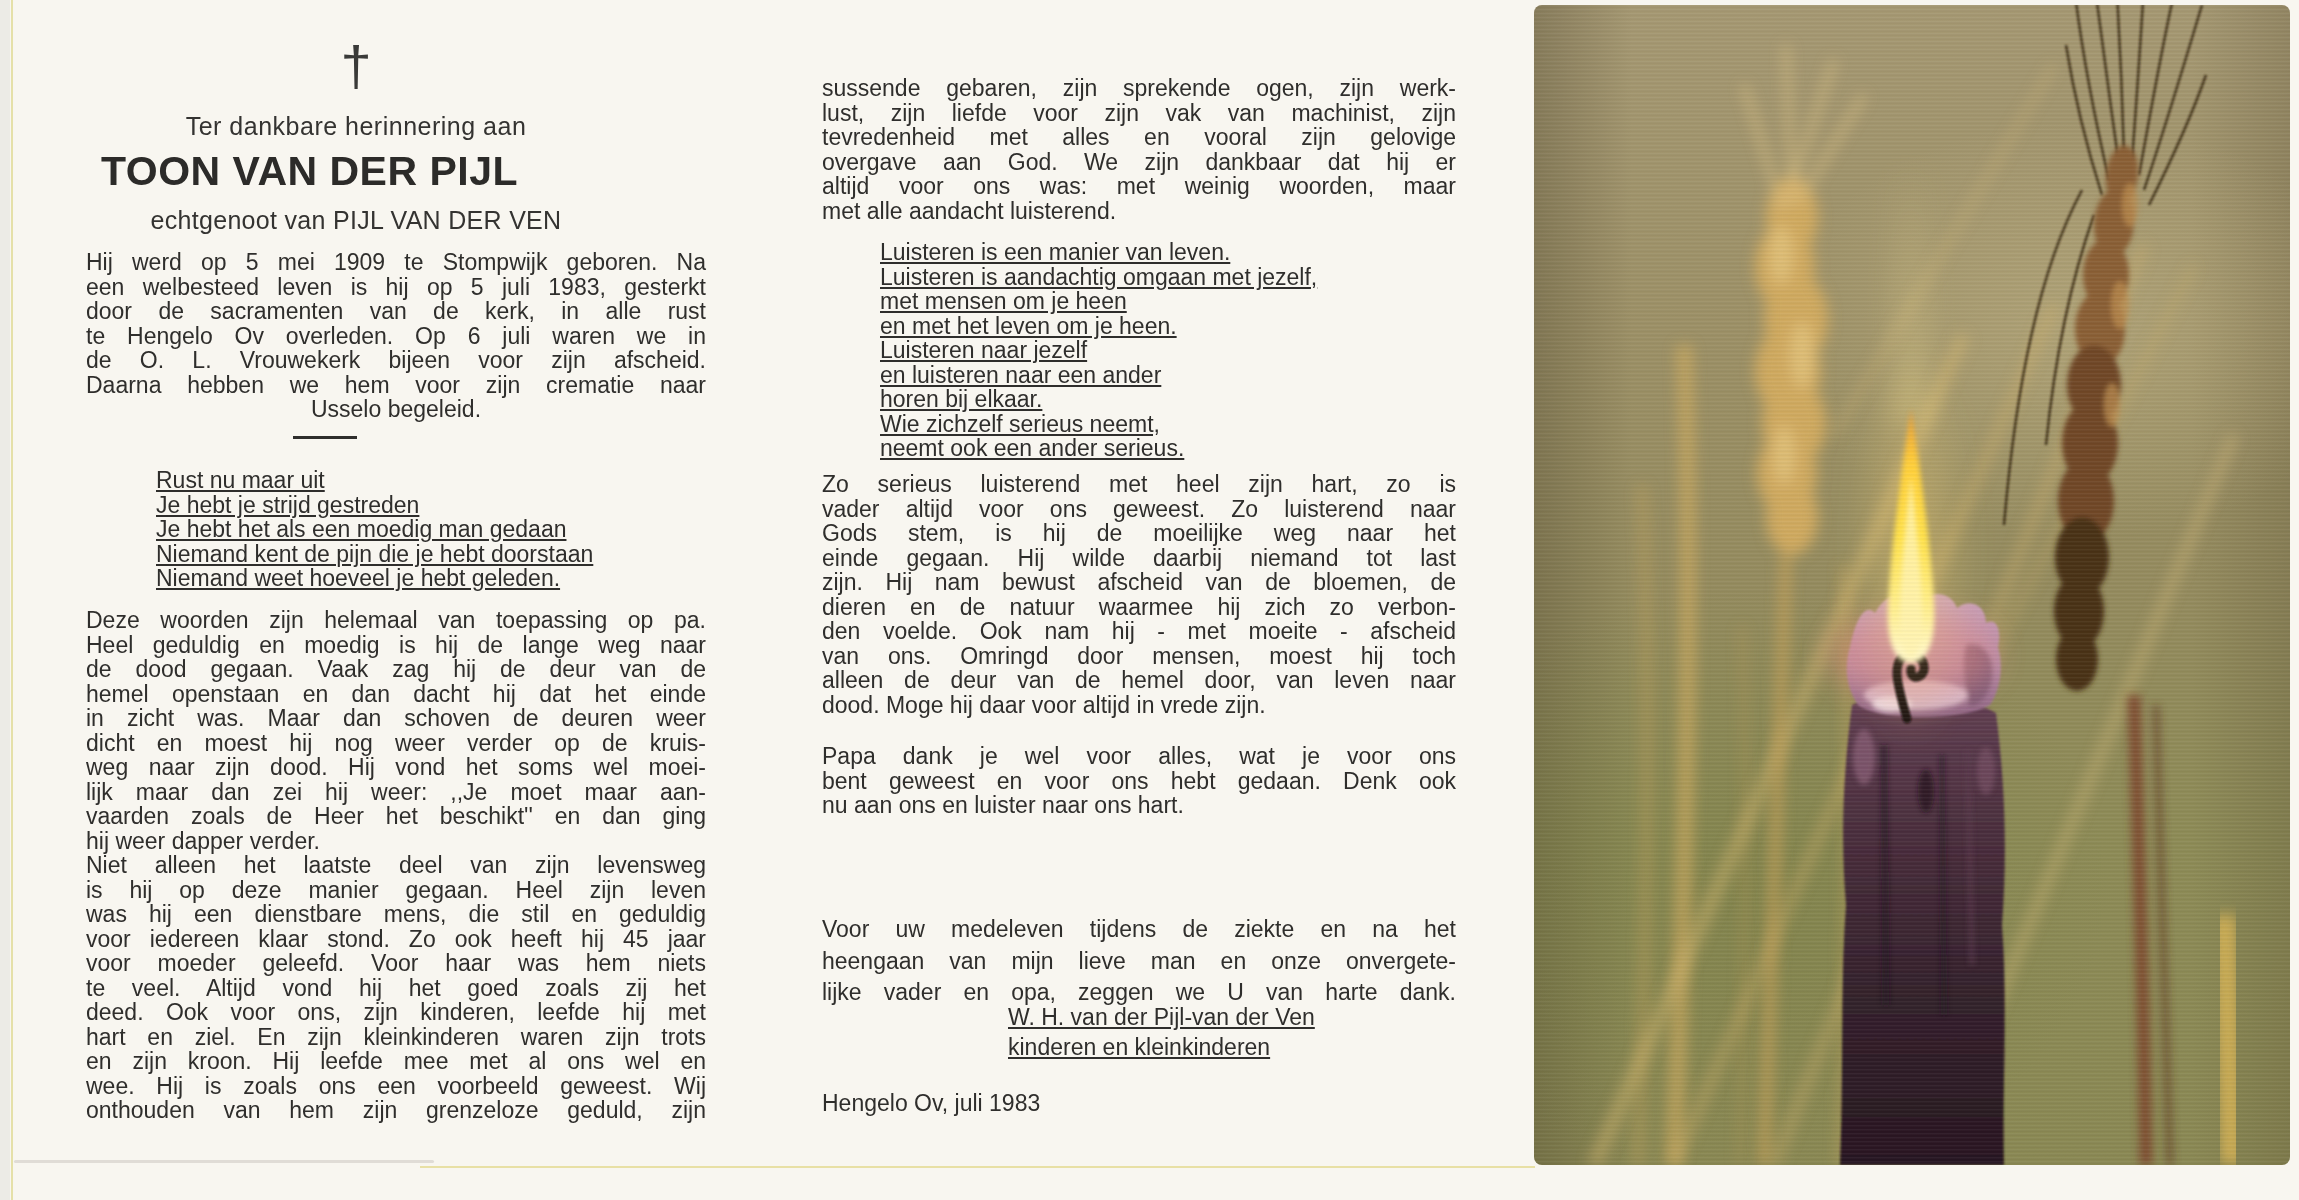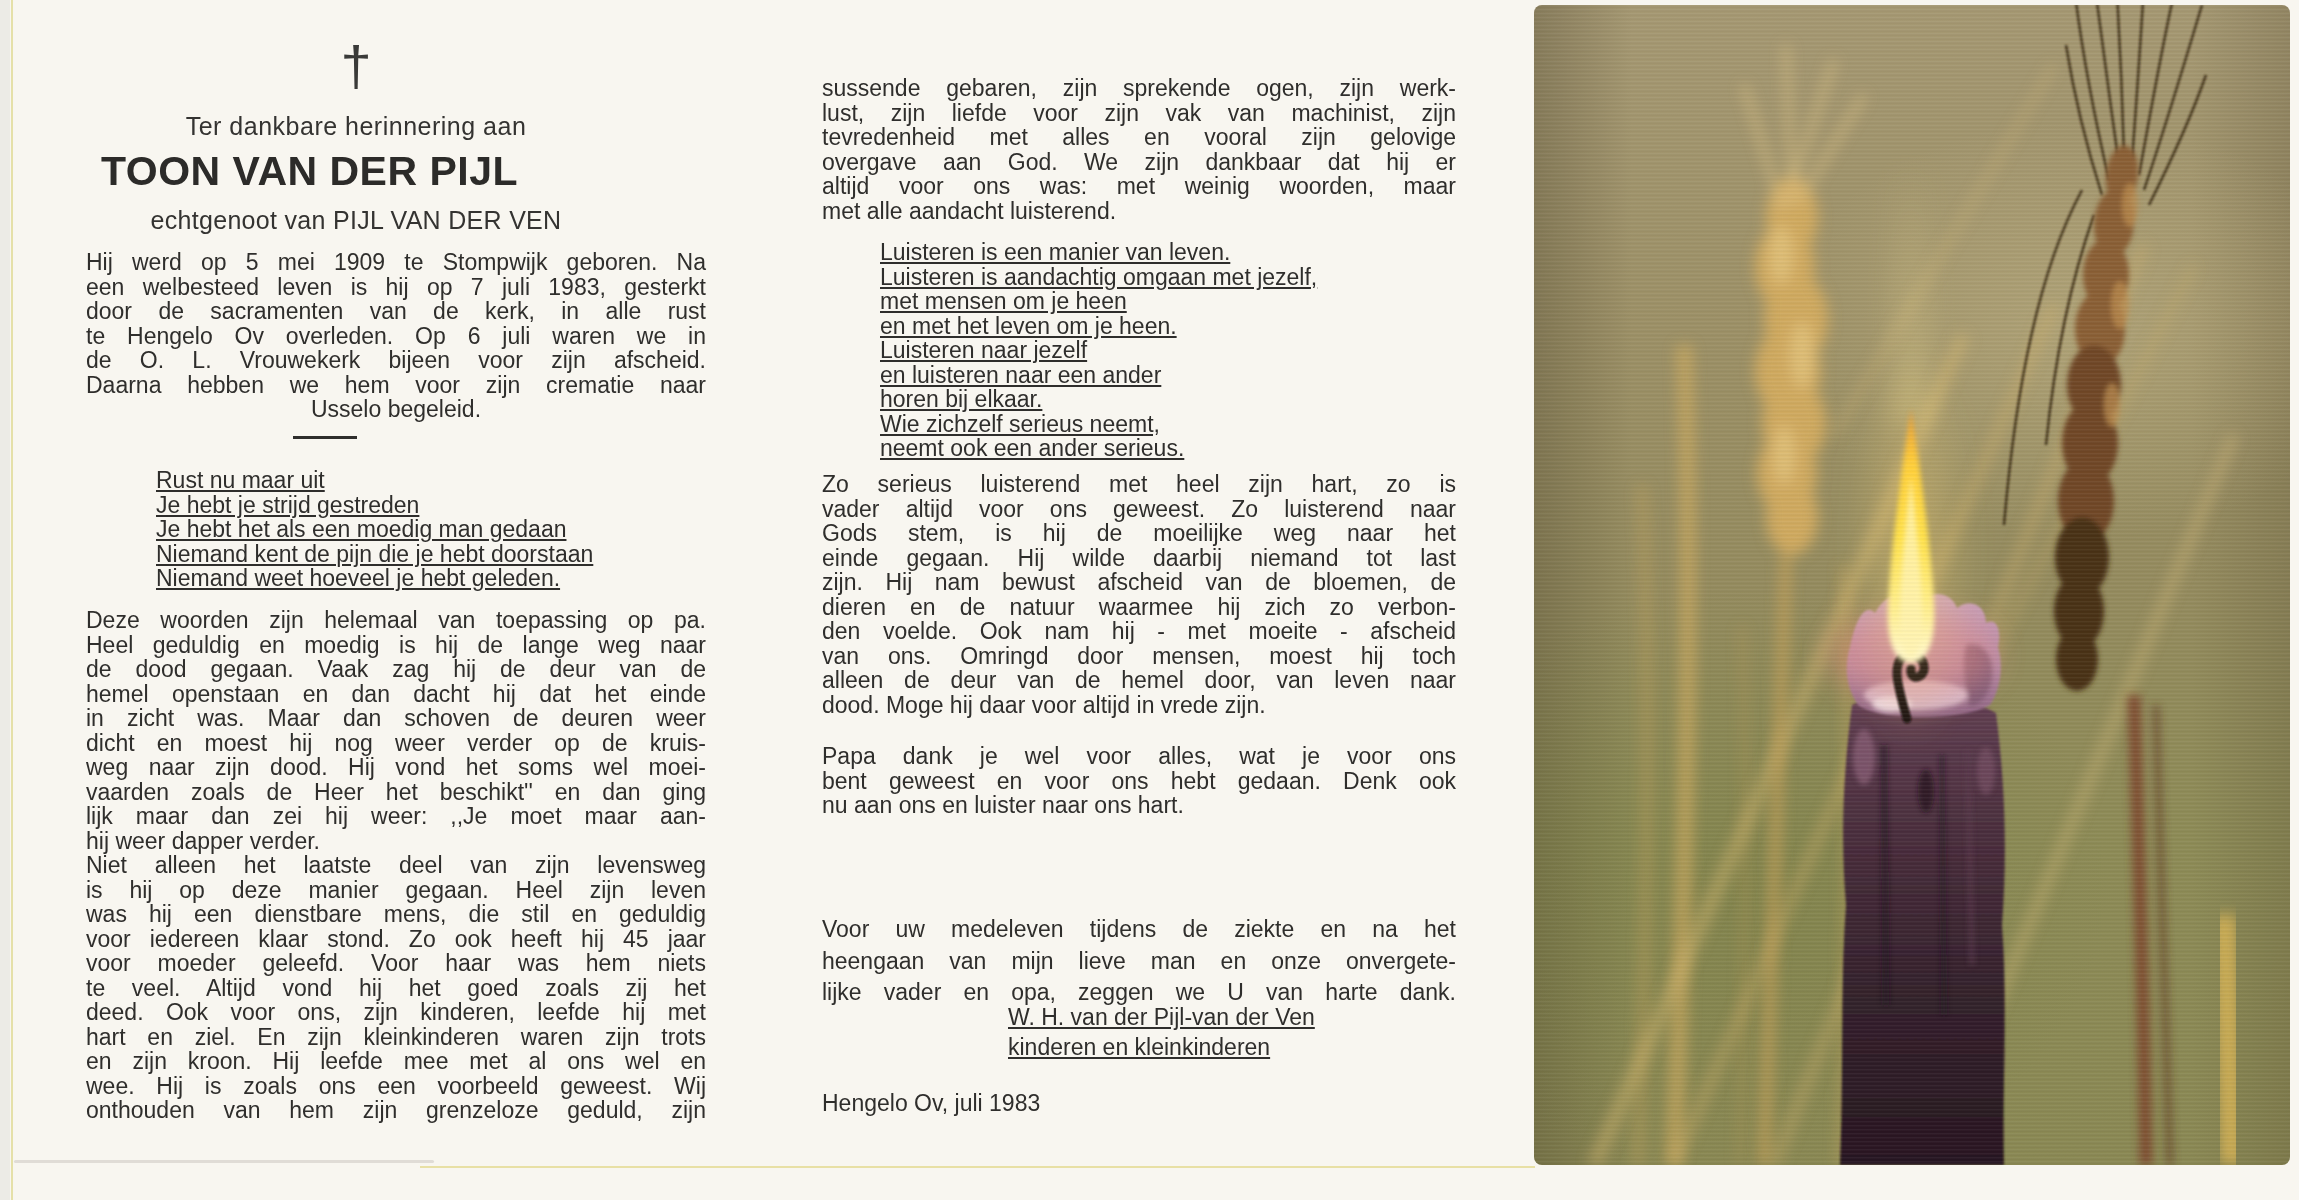--- a/index.html
+++ b/index.html
@@ -74,21 +74,21 @@
   <div class="scan-bottom-shadow"></div>
 
   <div class="col1">
     <div class="cross">†</div>
     <div class="intro">Ter dankbare herinnering aan</div>
     <div class="name">TOON VAN DER PIJL</div>
     <div class="spouse">echtgenoot van PIJL VAN DER VEN</div>
 
     <div class="tblock p1 jl last-center">
         <div>Hij werd op 5 mei 1909 te Stompwijk geboren. Na</div>
-        <div>een welbesteed leven is hij op 7 juli 1983, gesterkt</div>
+        <div>een welbesteed leven is hij op 5 juli 1983, gesterkt</div>
         <div>door de sacramenten van de kerk, in alle rust</div>
         <div>te Hengelo Ov overleden. Op 6 juli waren we in</div>
         <div>de O. L. Vrouwekerk bijeen voor zijn afscheid.</div>
         <div>Daarna hebben we hem voor zijn crematie naar</div>
         <div>Usselo begeleid.</div>
       </div>
     <div class="divider"></div>
     <div class="tblock poem1 poem">
         <div>Rust nu maar uit</div>
         <div>Je hebt je strijd gestreden</div>
@@ -97,22 +97,22 @@
         <div>Niemand weet hoeveel je hebt geleden.</div>
       </div>
     <div class="tblock p2 jl last-left">
         <div>Deze woorden zijn helemaal van toepassing op pa.</div>
         <div>Heel geduldig en moedig is hij de lange weg naar</div>
         <div>de dood gegaan. Vaak zag hij de deur van de</div>
         <div>hemel openstaan en dan dacht hij dat het einde</div>
         <div>in zicht was. Maar dan schoven de deuren weer</div>
         <div>dicht en moest hij nog weer verder op de kruis-</div>
         <div>weg naar zijn dood. Hij vond het soms wel moei-</div>
+        <div>lijk maar dan zei hij weer: ,,Je moet maar aan-</div>
         <div>vaarden zoals de Heer het beschikt'' en dan ging</div>
-        <div>lijk maar dan zei hij weer: ,,Je moet maar aan-</div>
         <div>hij weer dapper verder.</div>
       </div>
     <div class="tblock p3 jl">
         <div>Niet alleen het laatste deel van zijn levensweg</div>
         <div>is hij op deze manier gegaan. Heel zijn leven</div>
         <div>was hij een dienstbare mens, die stil en geduldig</div>
         <div>voor iedereen klaar stond. Zo ook heeft hij 45 jaar</div>
         <div>voor moeder geleefd. Voor haar was hem niets</div>
         <div>te veel. Altijd vond hij het goed zoals zij het</div>
         <div>deed. Ook voor ons, zijn kinderen, leefde hij met</div>

